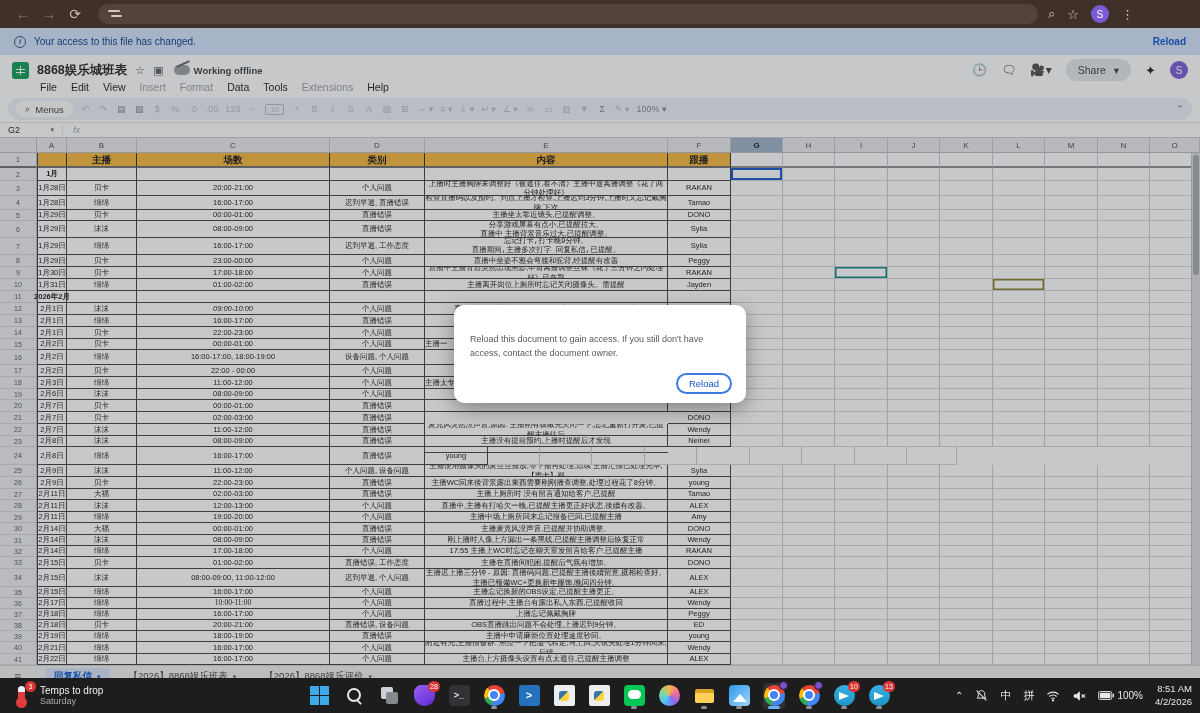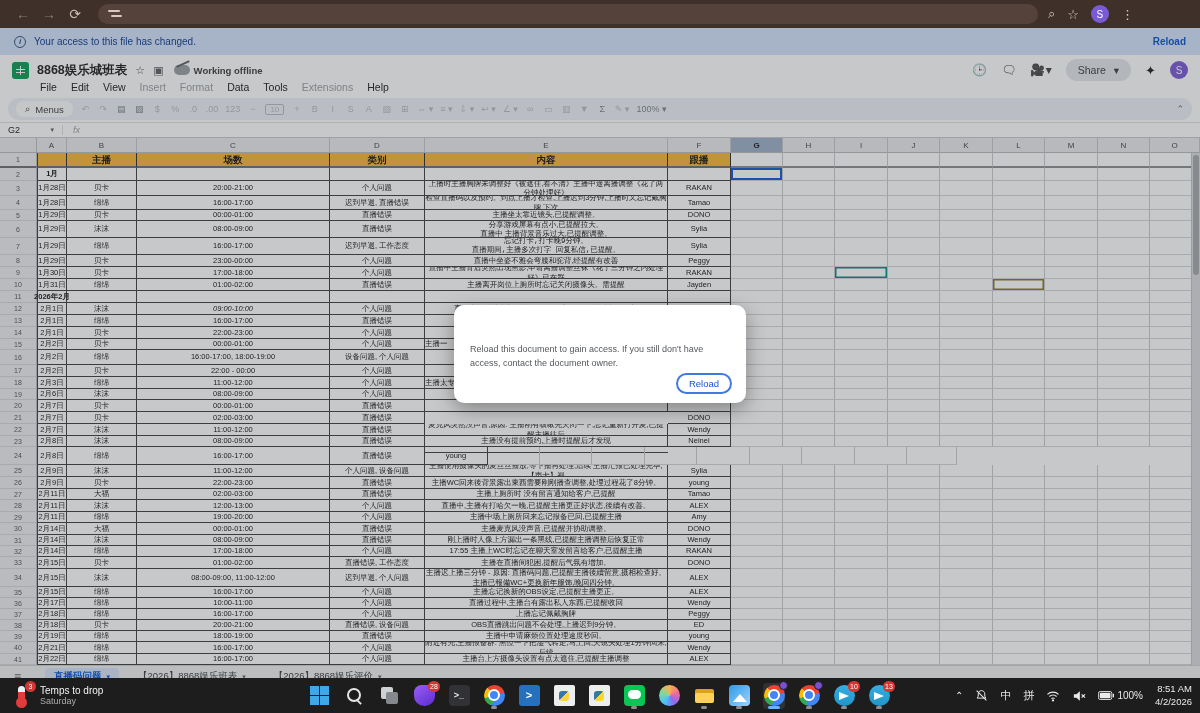--- a/index.html
+++ b/index.html
@@ -76,21 +76,21 @@
   .filler{flex:none;border-right:1px solid #c9cbce;border-bottom:1px solid #d4d6d9;position:relative}
   .filler.sel-cell{box-shadow:inset 0 0 0 2px #1558d6}
   .filler.collab-teal{box-shadow:inset 0 0 0 1.5px #0c8a85}
   .filler.collab-olive{box-shadow:inset 0 0 0 1.5px #8a7c1e}
   .vscroll{position:absolute;top:15px;right:0;bottom:0;width:9px;background:#dadcdf;border-left:1px solid #c2c5c8}
   .vthumb{position:absolute;top:2px;left:1px;right:1px;height:120px;background:#a8abae;border-radius:4px}
 
   
   .modal{position:absolute;left:454px;top:277px;width:292px;height:98px;background:#fff;border-radius:10px;z-index:20;box-shadow:0 6px 20px rgba(0,0,0,.35);padding:13px 16px}
   .modal-title{font-size:15px;color:#202124}
-  .modal-body{font-size:9px;color:#55585c;line-height:1.5;margin-top:25px;width:95%}
+  .modal-body{font-size:9px;color:#55585c;line-height:1.5;margin-top:15px;width:95%}
   .modal-btn{position:absolute;right:14px;bottom:9px;border:2px solid #3f7ae0;color:#1155cc;background:#fff;border-radius:13px;font-size:9.5px;padding:3px 11px;cursor:pointer;font-family:inherit}
 
   
   .tabbar{height:22px;background:#eff0f2;border-top:1px solid #cfd1d4;display:flex;align-items:center;padding:0 14px;gap:10px;flex:none}
   .tabbar .burger{color:#5f6368;font-size:12px;margin-right:14px}
   .sheet-tab{font-size:9.5px;color:#3c4043;display:flex;align-items:center;gap:5px;padding:2px 9px;border-radius:4px;cursor:pointer}
   .sheet-tab .caret{font-size:7px;color:#5f6368}
   .sheet-tab.active{background:#d7e3f9;color:#0b57d0;font-weight:bold}
   .sheet-tab.active .caret{color:#0b57d0}
 
@@ -898,21 +898,21 @@
             <div class="filler" style="width: 53px;"></div>
             <div class="filler" style="width: 52px;"></div>
             <div class="filler" style="width: 53px;"></div>
             <div class="filler" style="width: 52px;"></div>
             <div class="filler" style="width: 50px;"></div>
           </div>
           <div class="row" style="height: 11px;">
             <div class="rn">36</div>
             <div class="cell c-a" style="width: 30px;">2月17日</div>
             <div class="cell c-b" style="width: 70px;">绵绵</div>
-            <div class="cell c-c" style="width: 193px;">10:00-11:00</div>
+            <div class="cell c-c" style="width: 193px; font-family: Liberation Serif, serif;">10:00-11:00</div>
             <div class="cell c-d" style="width: 95px;">个人问题</div>
             <div class="cell c-e" style="width: 243px;">直播过程中,主播台有露出私人东西,已提醒收回</div>
             <div class="cell c-f" style="width: 63px;">Wendy</div>
             <div class="filler" style="width: 52px;"></div>
             <div class="filler" style="width: 52px;"></div>
             <div class="filler" style="width: 53px;"></div>
             <div class="filler" style="width: 52px;"></div>
             <div class="filler" style="width: 53px;"></div>
             <div class="filler" style="width: 52px;"></div>
             <div class="filler" style="width: 53px;"></div>
@@ -1012,21 +1012,21 @@
         </div>
       <div class="vscroll">
           <div class="vthumb"></div>
         </div>
     </div>
 
     <div class="tabbar">
       <span class="burger">≡</span>
       <span id="sheet-tabs" style="display:flex;gap:10px">
           <span class="sheet-tab active">
-            <span>直播码问题</span>
+            <span>回复私信</span>
             <span class="caret">▾</span>
           </span>
           <span class="sheet-tab">
             <span>【2026】8868娱乐班表</span>
             <span class="caret">▾</span>
           </span>
           <span class="sheet-tab">
             <span>【2026】8868娱乐评价</span>
             <span class="caret">▾</span>
           </span>

